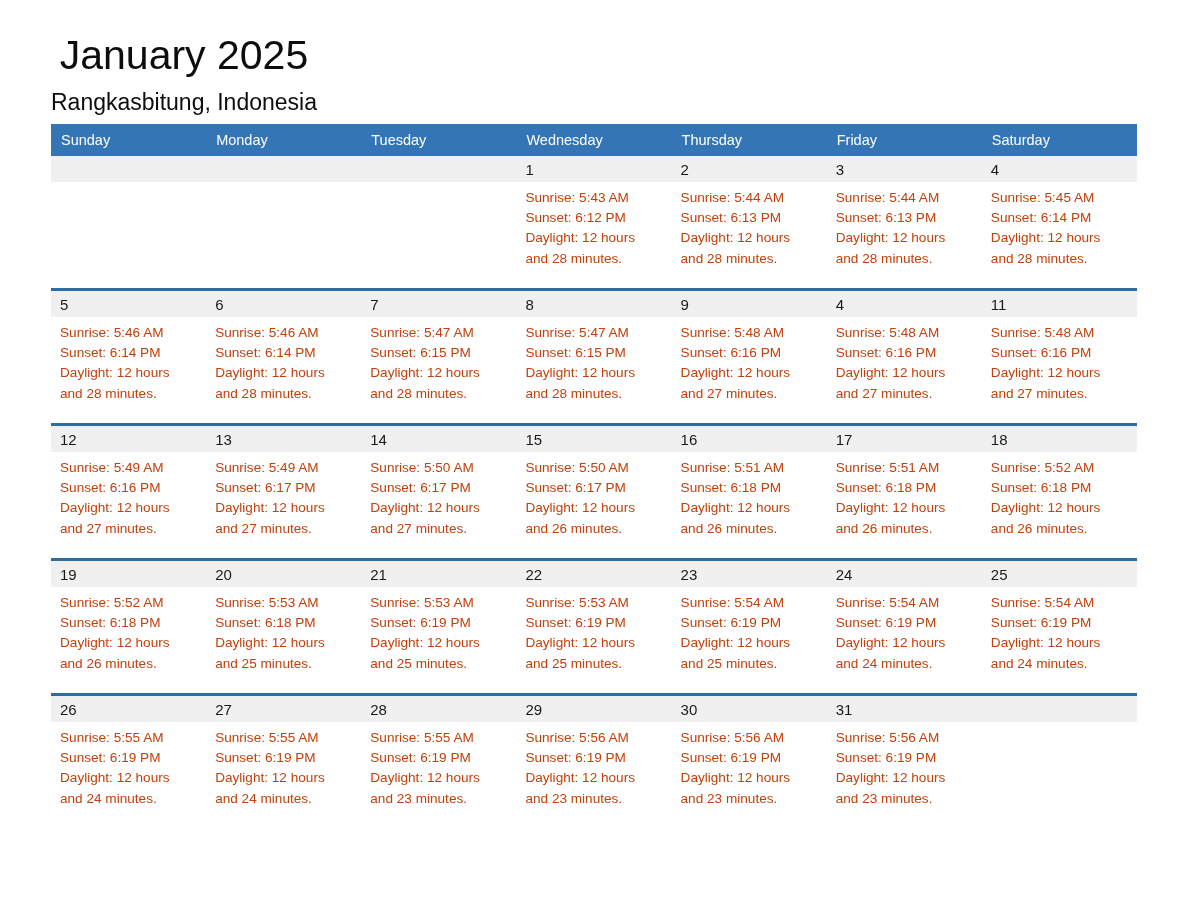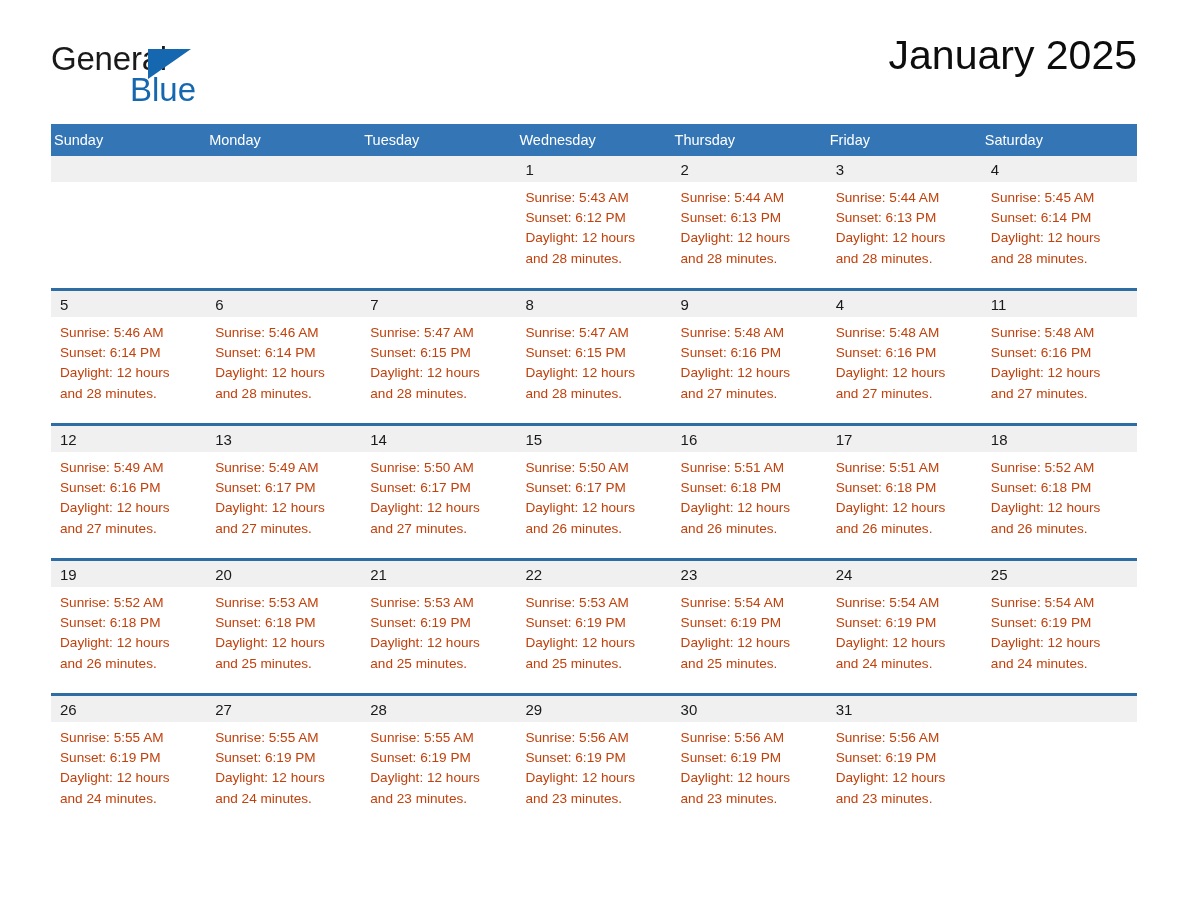--- a/index.html
+++ b/index.html
@@ -88,21 +88,21 @@
     width: 1086px;
     border-collapse: collapse;
     table-layout: fixed;
   }
   .dow-row th {
     background: #3476b5;
     color: #ffffff;
     font-size: 14.5px;
     font-weight: 400;
     text-align: left;
-    padding: 7px 0 8px 3px;
+    padding: 7px 0 8px 10px;
     border: 0;
     height: 17px;
     vertical-align: middle;
   }
 
   .week-row > td {
     padding: 0;
     vertical-align: top;
     border: 0;
     border-top: 3px solid #2e6da4;
@@ -131,28 +131,24 @@
   }
   .cell-body div { white-space: nowrap; }
 </style>
 </head>
 <body>
 
 <div class="page">
 
   <div class="masthead">
 
-    <div class="brand">
-      <span class="brand-line1">General</span>
-      <span class="brand-tri"></span>
-      <span class="brand-line2">Blue</span>
-    </div>
 
     <div class="titles">
       <div class="cal-title">January 2025</div>
+      <div class="cal-subtitle">Rangkasbitung, Indonesia</div>
     </div>
 
   </div>
 
   <table class="calendar">
     <colgroup>
       <col style="width:14.2857%">
         <col style="width:14.2857%">
         <col style="width:14.2857%">
       <col style="width:14.2857%">

